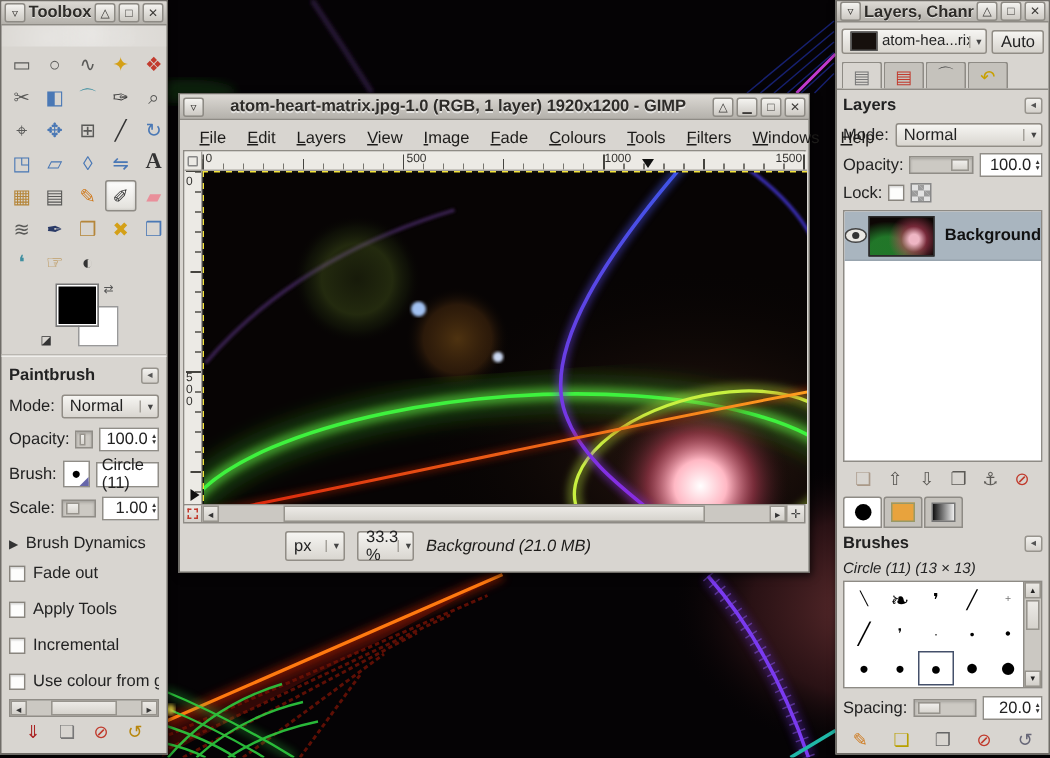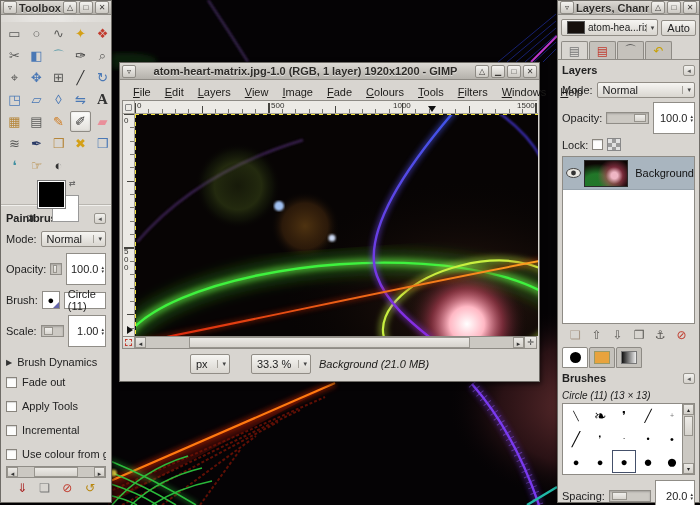--- a/index.html
+++ b/index.html
@@ -14,21 +14,21 @@
   .titlebar .ttl { flex:1; text-align:center; font-weight:bold; font-size:11px; color:#2e2c29;
                    text-shadow:0 1px 0 rgba(255,255,255,.6); white-space:nowrap; overflow:hidden; }
   .tbtn { width:14px; height:13px; flex:none; background:linear-gradient(#f4f3f0,#ccc9c3); border:1px solid #8e8b85;
           border-radius:2px; font-size:8px; line-height:11px; text-align:center; color:#3d3b38; }
   .btn  { background:linear-gradient(#f6f5f2,#d6d3cd); border:1px solid #918d86; border-radius:2px; padding:1px 5px; }
   .combo{ background:linear-gradient(#f6f5f2,#d9d6d0); border:1px solid #918d86; border-radius:2px;
           display:flex; align-items:center; padding:1px 3px 1px 5px; }
   .combo .arr { margin-left:auto; padding-left:4px; border-left:1px solid #a5a29b; font-size:7px; color:#444; }
   .trough { height:12px; background:#ccc9c3; border:1px solid #908d87; position:relative; box-shadow:inset 0 1px 2px rgba(0,0,0,.2); }
   .thumb  { position:absolute; left:2px; top:1px; height:8px; width:42%; background:linear-gradient(#f0efec,#d8d5cf); border:1px solid #97948d; }
-  .spin { background:#fff; border:1px solid #908d87; display:flex; align-items:center; padding:0 1px 0 3px; height:32px; }
+  .spin { background:#fff; border:1px solid #908d87; display:flex; align-items:center; padding:0 1px 0 3px; height:16px; }
   .spin .num { flex:1; text-align:right; }
   .steppers { display:flex; flex-direction:column; line-height:4px; font-size:5px; color:#333; margin-left:3px; }
   .check { width:11px; height:11px; background:#fdfdfc; border:1px solid #89857e; flex:none; box-shadow:inset 0 1px 1px rgba(0,0,0,.15); }
   .row { display:flex; align-items:center; gap:4px; }
   .hdrbtn { width:12px; height:11px; border:1px solid #97948d; background:linear-gradient(#f2f1ee,#d4d1cb);
             font-size:7px; line-height:9px; text-align:center; color:#555; border-radius:2px; }
   .scrollH { display:flex; align-items:stretch; height:12px; border:1px solid #908d87; background:#cbc8c2; }
   .scrollH .sarr { width:11px; text-align:center; font-size:7px; line-height:11px; color:#333; background:linear-gradient(#eceae6,#d2cfc9); border:1px solid #97948d; }
   .scrollH .sthumb { flex:none; width:45%; margin:0 auto; background:linear-gradient(#eceae6,#d6d3cd); border:1px solid #97948d; }
 
@@ -120,21 +120,21 @@
   .checker { width:14px; height:13px; border:1px solid #888;
     background-image:linear-gradient(45deg,#9b9b9b 25%,transparent 25%,transparent 75%,#9b9b9b 75%),
                      linear-gradient(45deg,#9b9b9b 25%,#e2e2e2 25%,#e2e2e2 75%,#9b9b9b 75%);
     background-size:8px 8px; background-position:0 0,4px 4px; }
   .layerlist { border:1px solid #8e8b85; background:#fff; height:168px; margin-top:3px; overflow:hidden; }
   .layerrow { height:33px; display:flex; align-items:center; background:#a9b5bf; border-bottom:1px solid #98a4ae; }
   .eyecell { width:24px; display:flex; justify-content:center; }
   .lthumb { width:44px; height:27px; border:1px solid #2a2a2a; flex:none;
     background:radial-gradient(circle at 70% 58%, #eeb6c4 0 10%, rgba(205,70,100,.55) 26%, transparent 52%),
                radial-gradient(ellipse at 28% 85%, rgba(50,210,70,.55) 0 28%, transparent 62%), #0d0705; }
-  .lname { font-weight:normal; margin-left:7px; font-size:11px; color:#111; }
+  .lname { font-weight:bold; margin-left:7px; font-size:11px; color:#111; }
   .lbtns { display:flex; justify-content:space-between; padding:4px 4px; font-size:12px; color:#5c5a56; }
   .lbtns span { width:19px; text-align:center; }
   .brushtabs { display:flex; gap:1px; height:21px; margin-top:1px; }
   .btab { width:26px; border:1px solid #8e8b85; background:#c5c2bc; display:flex; align-items:center; justify-content:center; border-radius:2px 2px 0 0; }
   .btab.active { background:#fff; }
   .bdot { width:11px; height:11px; border-radius:50%; background:#000; }
   .bpat { width:16px; height:13px; background:#e8a33d; border:1px solid #996; }
   .bgrad { width:16px; height:13px; background:linear-gradient(90deg,#111,#eee); border:1px solid #777; }
   .bname { font-style:italic; font-size:10px; margin:2px 0; }
   .brushgrid { position:relative; border:1px solid #8e8b85; background:#fff; height:72px; overflow:hidden; }
@@ -361,21 +361,21 @@
     <span class="mitem">Windows</span>
     <span class="mitem">Help</span>
   </div>
   <div class="canvasgrid">
     <div class="rcorner">
         <div></div>
       </div>
     <div class="hruler">
       <span style="left:2px">0</span>
       <span style="left:136px">500</span>
-      <span style="left:258px">1000</span>
+      <span style="left:268px">1000</span>
       <span style="left:382px">1500</span>
       <div class="hmark"></div>
     </div>
     <div class="vruler">
       <span style="top:3px">0</span>
       <span style="top:134px">500</span>
       <div class="vmark"></div>
     </div>
     <div class="canvas">
       <svg width="403" height="222" viewBox="0 0 403 222" xmlns="http://www.w3.org/2000/svg">
@@ -455,21 +455,21 @@
       <span class="sthumb" style="width:72%"></span>
       <span class="sarr">▸</span>
     </div>
     <div class="navbtn"><span>✛</span></div>
   </div>
   <div class="statusbar">
     <div class="combo" style="width:40px;margin-left:64px">
       <span>px</span>
       <span class="arr">▾</span>
     </div>
-    <div class="combo" style="width:60px;margin-left:21px">
+    <div class="combo" style="width:38px;margin-left:8px">
       <span>33.3 %</span>
       <span class="arr">▾</span>
     </div>
     <span class="stattext">Background (21.0 MB)</span>
   </div>
 </div>
 
 <div id="layerswin" class="win">
   <div class="titlebar">
     <span class="tbtn">▿</span>

